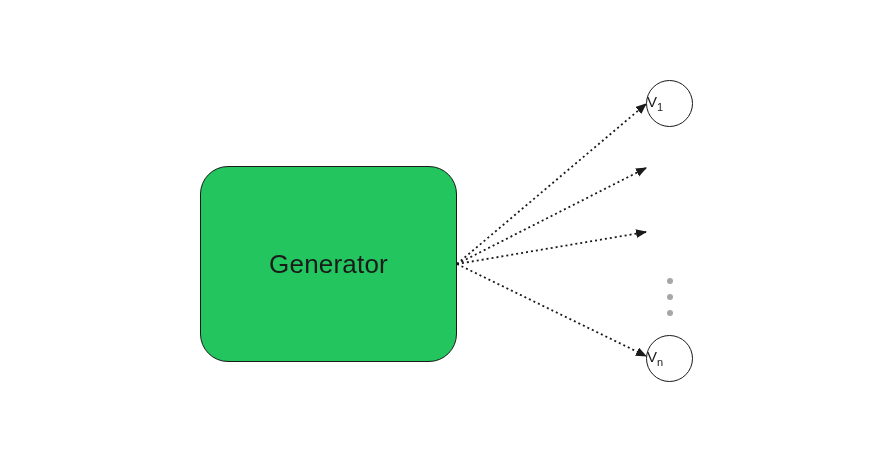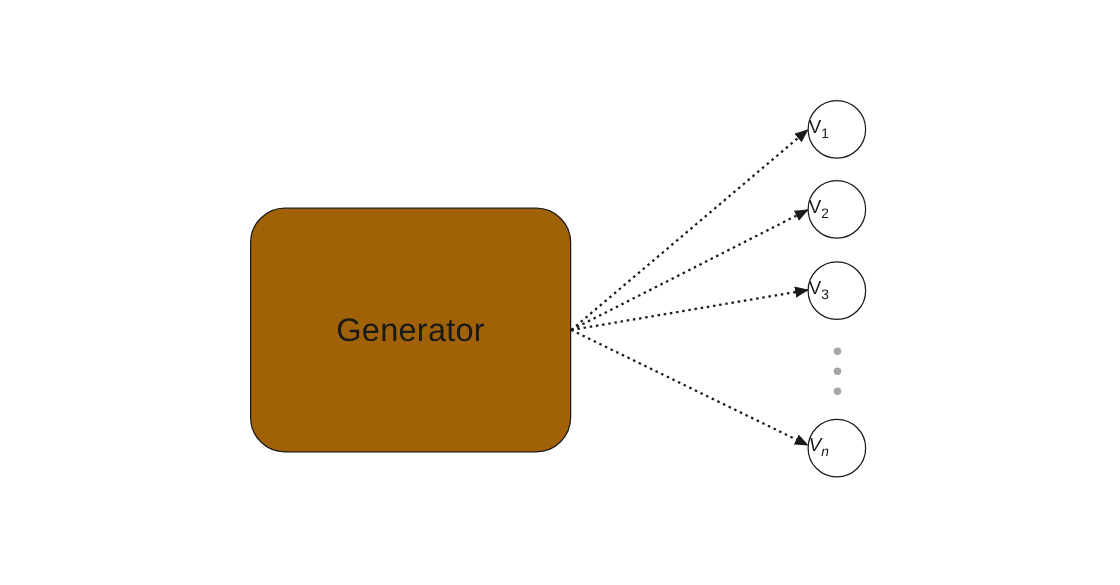--- a/index.html
+++ b/index.html
@@ -17,21 +17,21 @@
   }
   .generator-box {
     position: absolute;
     left: 200px;
     top: 166px;
     width: 257px;
     height: 196px;
     box-sizing: border-box;
     border: 1.5px solid #1a1a1a;
     border-radius: 28px;
-    background: #a16207;
+    background: #22c55e;
     display: flex;
     align-items: center;
     justify-content: center;
   }
   .generator-label {
     font-size: 26px;
     color: #1a1a1a;
     letter-spacing: 0.2px;
   }
   .node-circle {
@@ -51,21 +51,21 @@
     color: #1a1a1a;
     line-height: 1;
   }
   .node-circle .node-label sub {
     font-size: 11px;
     line-height: 1;
   }
   .node-v1 { left: 646px; top: 80px; }
   .node-v2 { left: 646px; top: 144px; }
   .node-v3 { left: 646px; top: 209px; }
-  .node-vn { left: 646px; top: 335px; font-style: italic; }
+  .node-vn { left: 646px; top: 335px; }
   .arrows-layer {
     position: absolute;
     left: 0;
     top: 0;
     width: 896px;
     height: 468px;
     pointer-events: none;
   }
 </style>
 </head>
@@ -92,23 +92,17 @@
     <g>
       <circle cx="670" cy="281" r="3" fill="#a6a6a6"></circle>
       <circle cx="670" cy="297" r="3" fill="#a6a6a6"></circle>
       <circle cx="670" cy="313" r="3" fill="#a6a6a6"></circle>
     </g>
   </svg>
 
   <div class="node-circle node-v1">
     <span class="node-label"><span>V</span><sub>1</sub></span>
   </div>
-  <div class="node-circle node-v2">
-    <span class="node-label"><span>V</span><sub>2</sub></span>
-  </div>
-  <div class="node-circle node-v3">
-    <span class="node-label"><span>V</span><sub>3</sub></span>
-  </div>
   <div class="node-circle node-vn">
     <span class="node-label"><span>V</span><sub>n</sub></span>
   </div>
 
 </div>
 
 </body></html>

